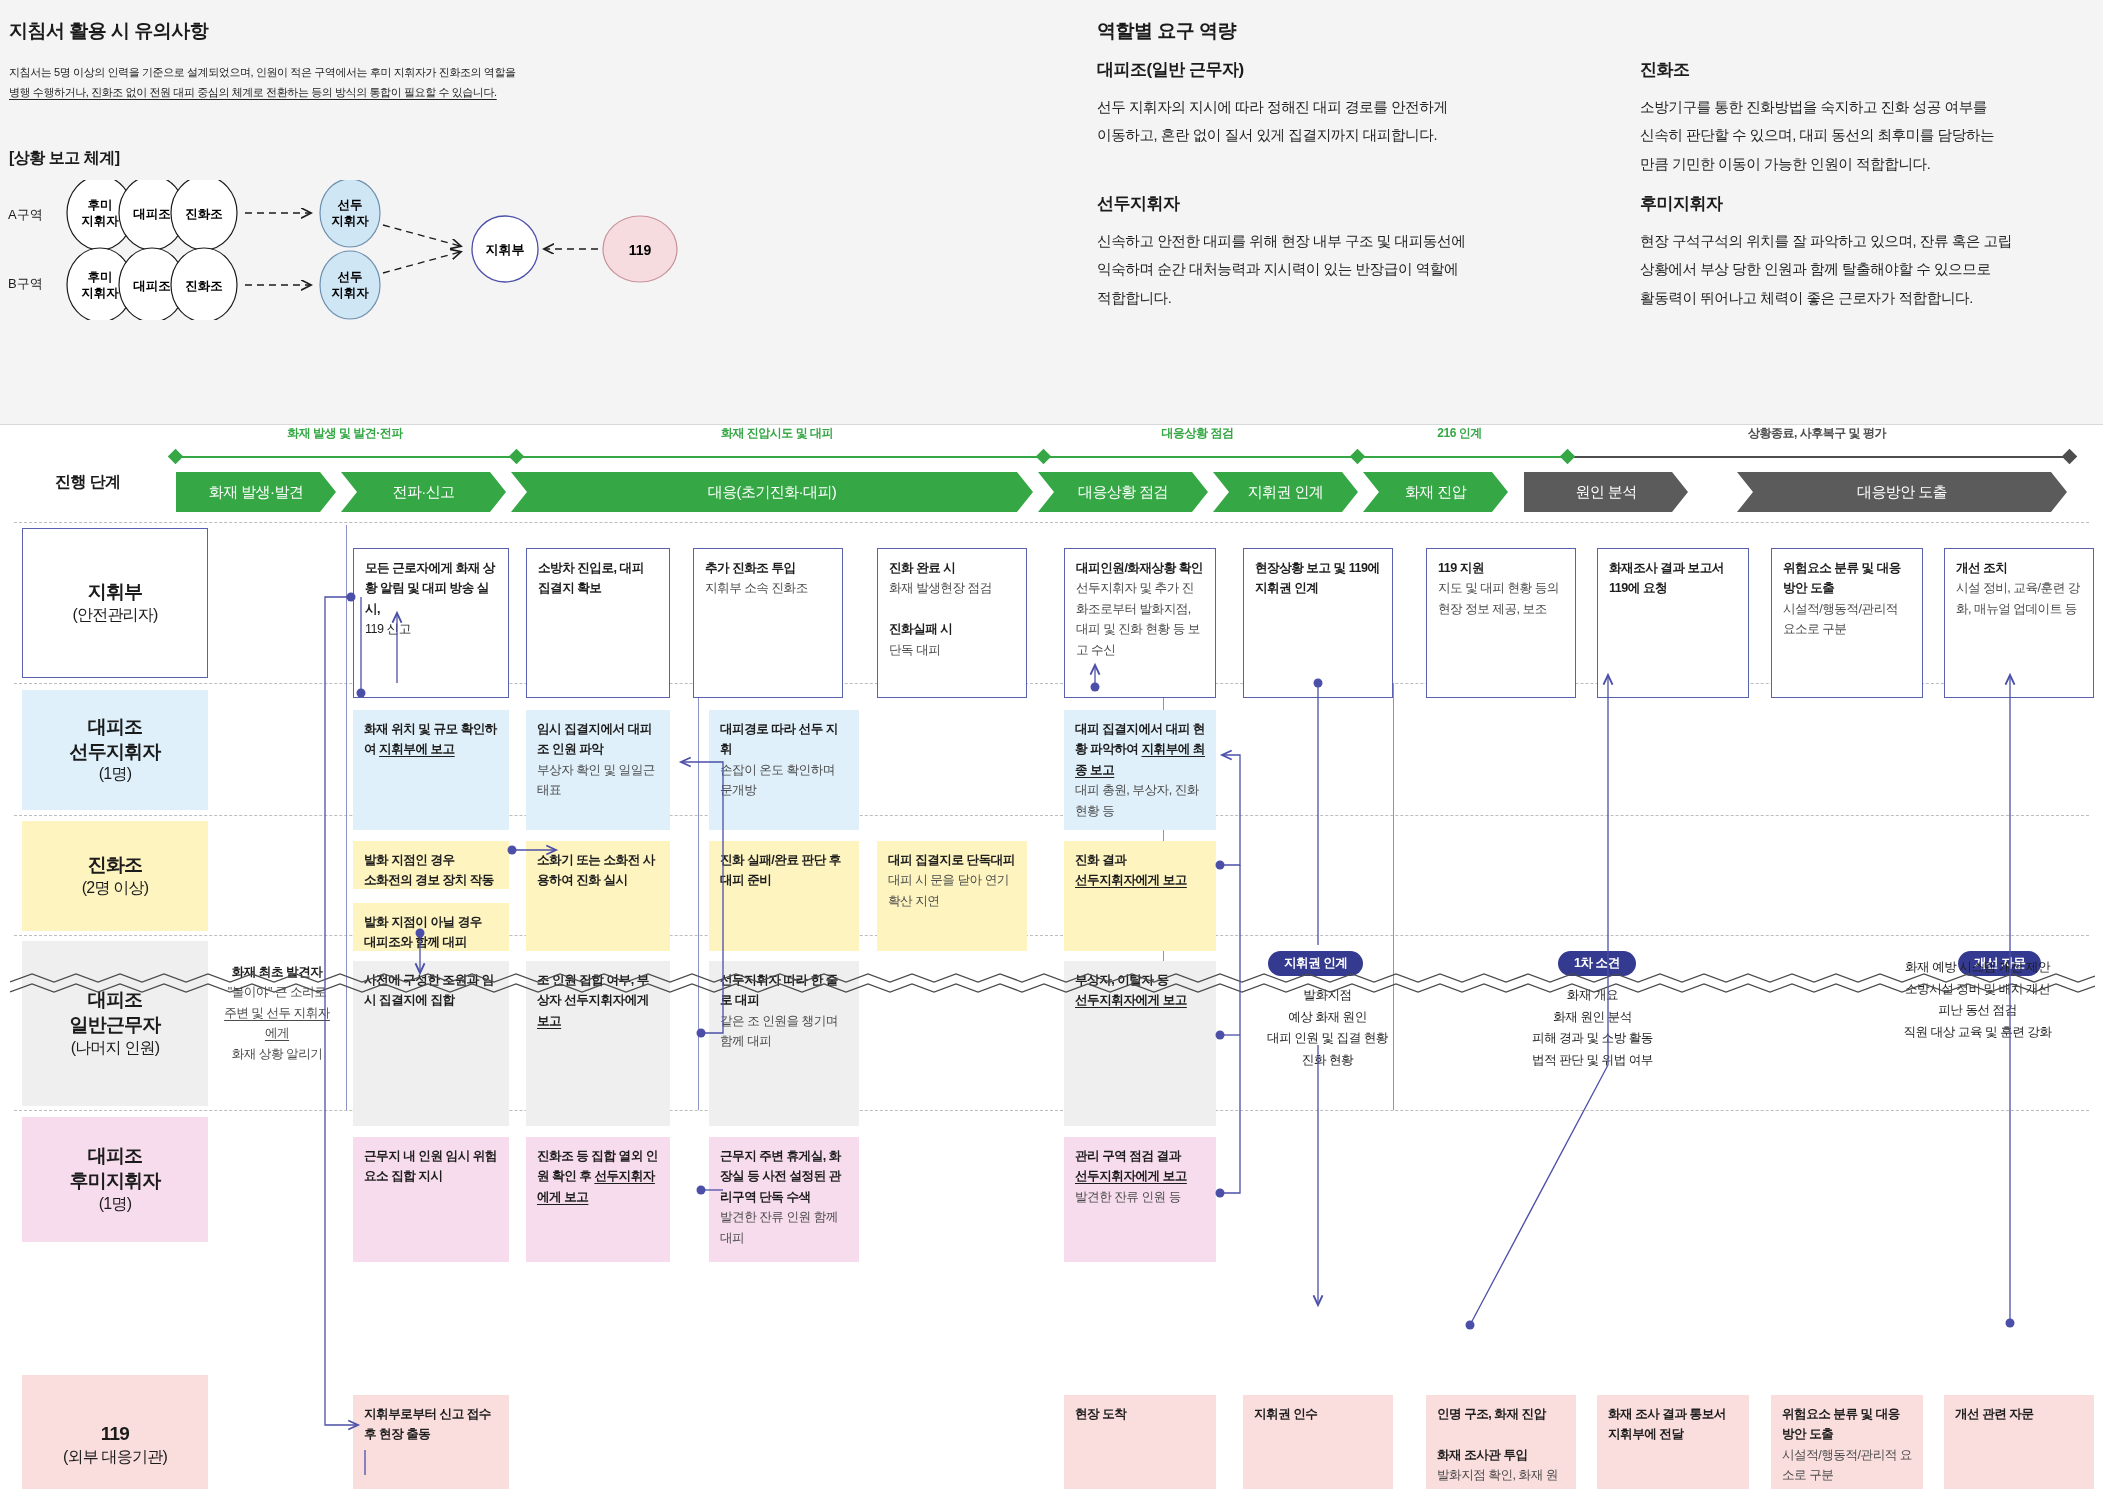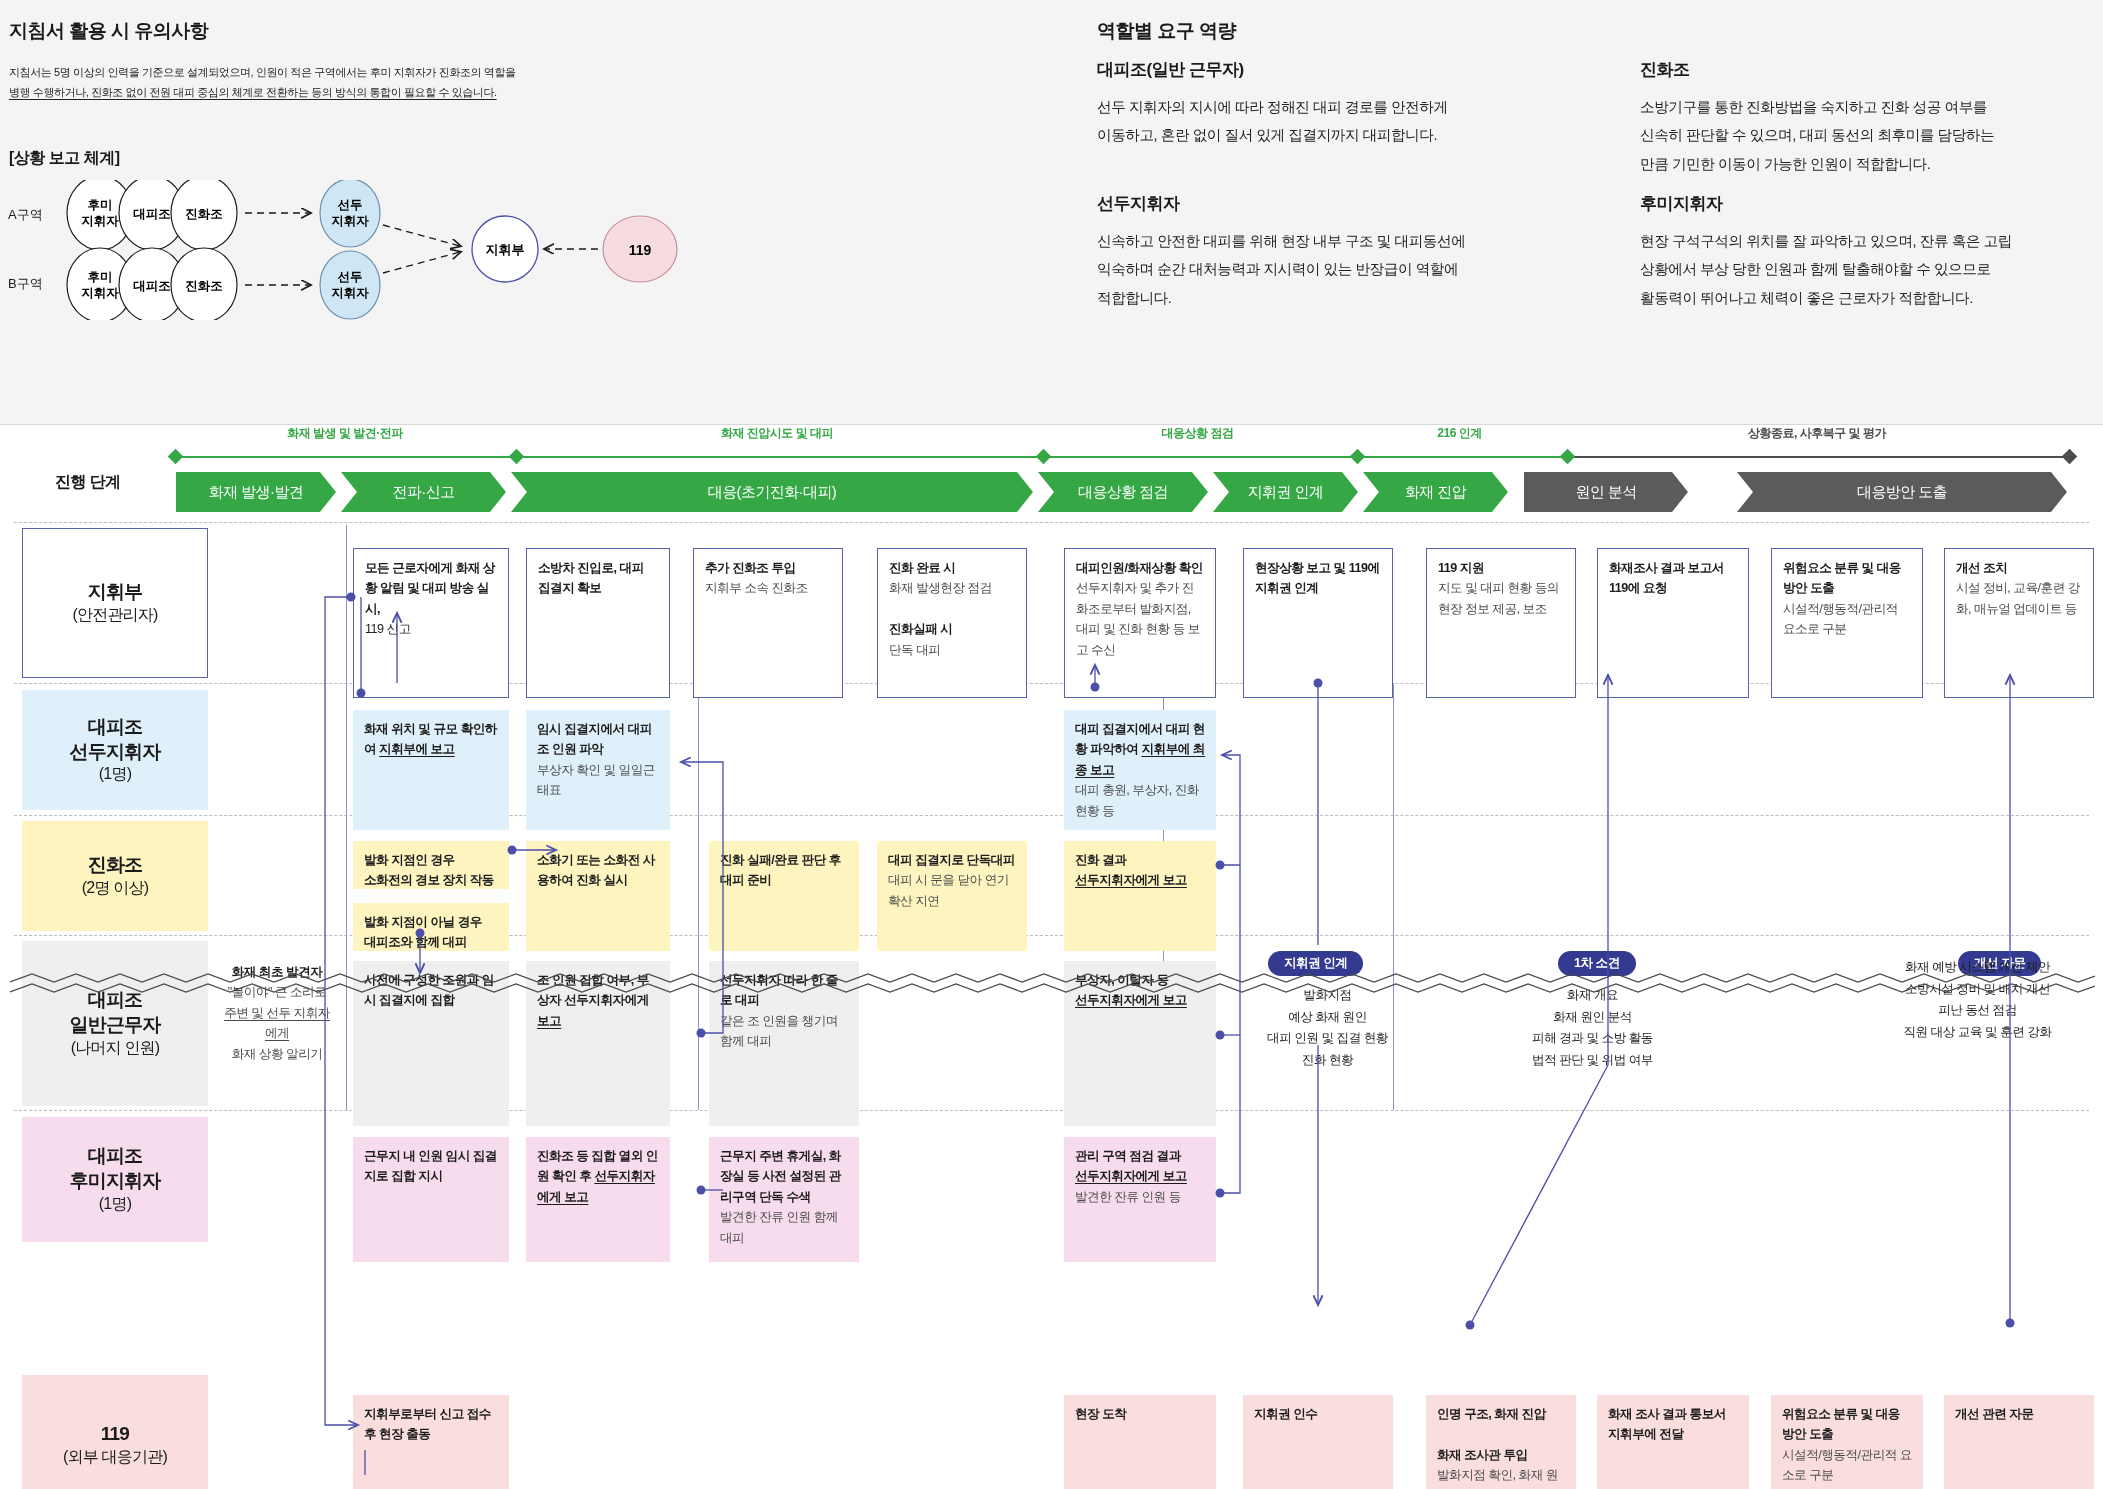--- a/index.html
+++ b/index.html
@@ -303,20 +303,24 @@
     <span class="dim">시설 정비, 교육/훈련 강화, 매뉴얼 업데이트 등</span>
   </div>
 
   <div class="card blue" style="left:353px; top:265px; width:156px; height:120px;">
     <b><span>화재 위치 및 규모 확인하여 </span><span class="u">지휘부에 보고</span></b>
   </div>
   <div class="card blue" style="left:526px; top:265px; width:144px; height:120px;">
     <b>임시 집결지에서 대피조 인원 파악</b><br>
     <span class="dim">부상자 확인 및 일일근태표</span>
   </div>
+  <div class="card blue" style="left:709px; top:265px; width:150px; height:120px;">
+    <b>대피경로 따라 선두 지휘</b><br>
+    <span class="dim">손잡이 온도 확인하며 문개방</span>
+  </div>
   <div class="card blue" style="left:1064px; top:265px; width:152px; height:120px;">
     <b><span>대피 집결지에서 대피 현황 파악하여 </span><span class="u">지휘부에 최종 보고</span></b><br>
     <span class="dim">대피 총원, 부상자, 진화 현황 등</span>
   </div>
 
   <div class="card yellow" style="left:353px; top:396px; width:156px; height:48px;">
     <b>발화 지점인 경우</b><br>
     <b>소화전의 경보 장치 작동</b>
   </div>
   <div class="card yellow" style="left:353px; top:458px; width:156px; height:48px;">
@@ -351,21 +355,21 @@
   </div>
   <div class="card gray" style="left:709px; top:516px; width:150px; height:165px;">
     <b>선두지휘자 따라 한 줄로 대피</b><br>
     <span class="dim">같은 조 인원을 챙기며 함께 대피</span>
   </div>
   <div class="card gray" style="left:1064px; top:516px; width:152px; height:165px;">
     <b><span>부상자, 이탈자 등 </span><br><span class="u">선두지휘자에게 보고</span></b>
   </div>
 
   <div class="card pink" style="left:353px; top:692px; width:156px; height:125px;">
-    <b>근무지 내 인원 임시 집결지로 집합 지시</b>
+    <b>근무지 내 인원 임시 위험요소 집합 지시</b>
   </div>
   <div class="card pink" style="left:526px; top:692px; width:144px; height:125px;">
     <b><span>진화조 등 집합 열외 인원 확인 후 </span><span class="u">선두지휘자에게 보고</span></b>
   </div>
   <div class="card pink" style="left:709px; top:692px; width:150px; height:125px;">
     <b>근무지 주변 휴게실, 화장실 등 사전 설정된 관리구역 단독 수색</b><br>
     <span class="dim">발견한 잔류 인원 함께 대피</span>
   </div>
   <div class="card pink" style="left:1064px; top:692px; width:152px; height:125px;">
     <b><span>관리 구역 점검 결과 </span><br><span class="u">선두지휘자에게 보고</span></b><br>

